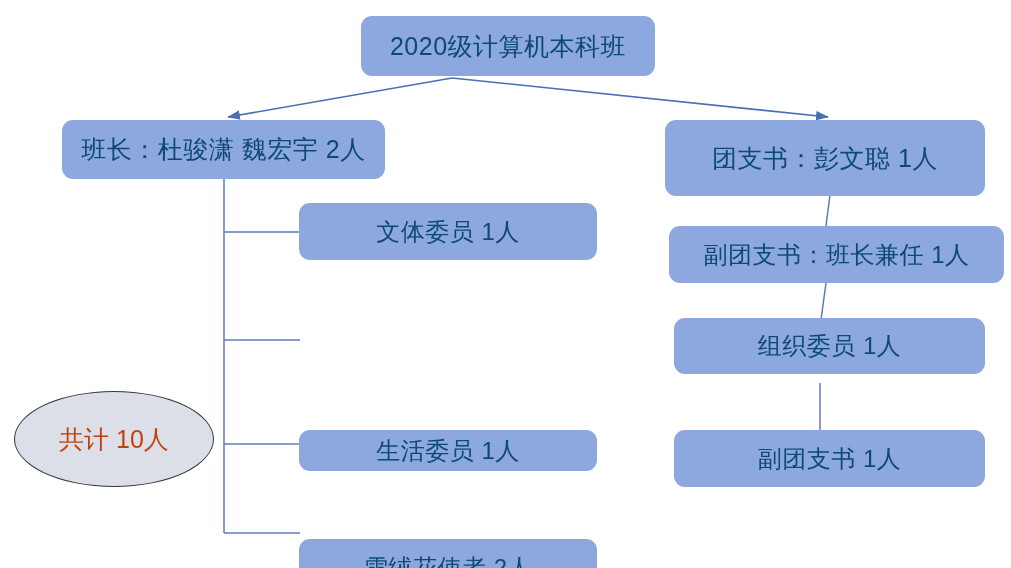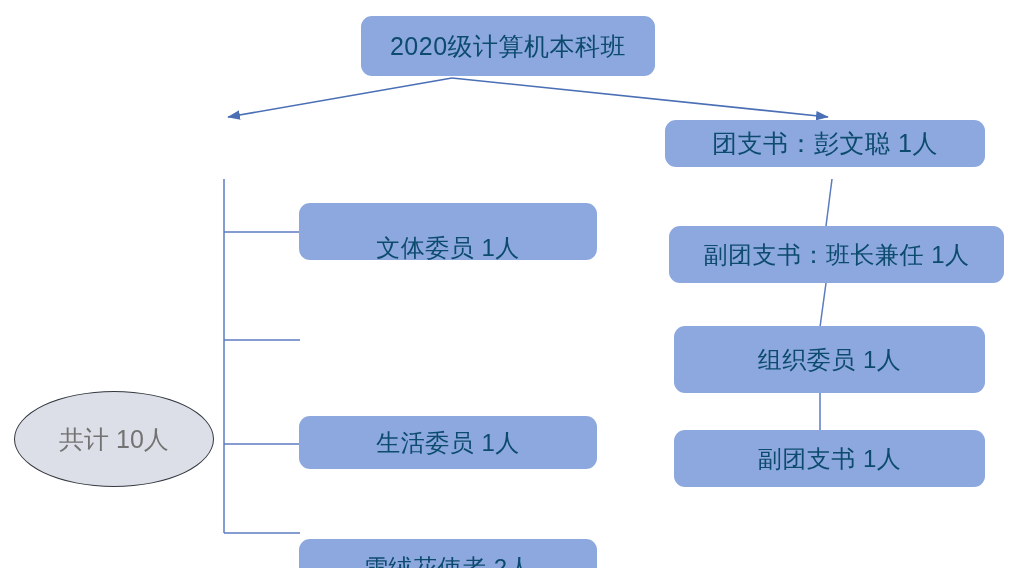--- a/index.html
+++ b/index.html
@@ -40,46 +40,46 @@
     color: #0c4a6e;
     white-space: nowrap;
     letter-spacing: 0.5px;
   }
   .node-label {
     display: block;
     line-height: 1;
   }
   .node-root       { left: 361px; top: 16px;  width: 294px; height: 60px;  font-size: 25px; }
   .node-left-head  { left: 62px;  top: 120px; width: 323px; height: 59px;  font-size: 25px; }
-  .node-right-head { left: 665px; top: 120px; width: 320px; height: 47px;  font-size: 25px; }
+  .node-right-head { left: 665px; top: 120px; width: 320px; height: 76px;  font-size: 25px; }
 
-  .node-l1 { left: 299px; top: 203px; width: 298px; height: 57px; font-size: 24px; align-items: flex-end; }
+  .node-l1 { left: 299px; top: 203px; width: 298px; height: 57px; font-size: 24px; }
   .node-l2 { left: 299px; top: 311px; width: 298px; height: 57px; font-size: 24px; }
-  .node-l3 { left: 299px; top: 416px; width: 298px; height: 53px; font-size: 24px; }
+  .node-l3 { left: 299px; top: 430px; width: 298px; height: 41px; font-size: 24px; }
   .node-l4 { left: 299px; top: 503px; width: 298px; height: 57px; font-size: 24px; margin-top: 36px; }
 
   .node-r1 { left: 669px; top: 226px; width: 335px; height: 57px; font-size: 24px; }
-  .node-r2 { left: 674px; top: 326px; width: 311px; height: 67px; font-size: 24px; align-items: center; }
+  .node-r2 { left: 674px; top: 318px; width: 311px; height: 56px; font-size: 24px; align-items: center; }
   .node-r3 { left: 674px; top: 430px; width: 311px; height: 57px; font-size: 24px; }
 
   .ellipse-node {
     position: absolute;
     left: 14px;
     top: 391px;
     width: 200px;
     height: 96px;
     box-sizing: border-box;
     background: #DCDFE8;
     border: 1.6px solid #33383F;
     border-radius: 50%;
     display: flex;
     align-items: center;
     justify-content: center;
     font-size: 25px;
-    color: #737373;
+    color: #c2410c;
     white-space: nowrap;
   }
 </style>
 </head>
 <body>
 
 <div id="org-chart">
 
   <svg class="connectors" viewBox="0 0 1011 568" width="1011" height="568" xmlns="http://www.w3.org/2000/svg">
     <defs>
@@ -101,20 +101,23 @@
 
     <line x1="832" y1="179" x2="826" y2="226" stroke="#5B7BBF" stroke-width="1.5"></line>
     <line x1="826" y1="283" x2="820" y2="327" stroke="#5B7BBF" stroke-width="1.5"></line>
     <line x1="820" y1="383" x2="820" y2="430" stroke="#5B7BBF" stroke-width="1.5"></line>
   </svg>
 
   <div class="node node-root">
     <span class="node-label">2020级计算机本科班</span>
   </div>
 
+  <div class="node node-left-head">
+    <span class="node-label">班长：杜骏潇 魏宏宇 2人</span>
+  </div>
 
   <div class="node node-right-head">
     <span class="node-label">团支书：彭文聪 1人</span>
   </div>
 
   <div class="node node-l1">
     <span class="node-label">文体委员 1人</span>
   </div>
 
 

